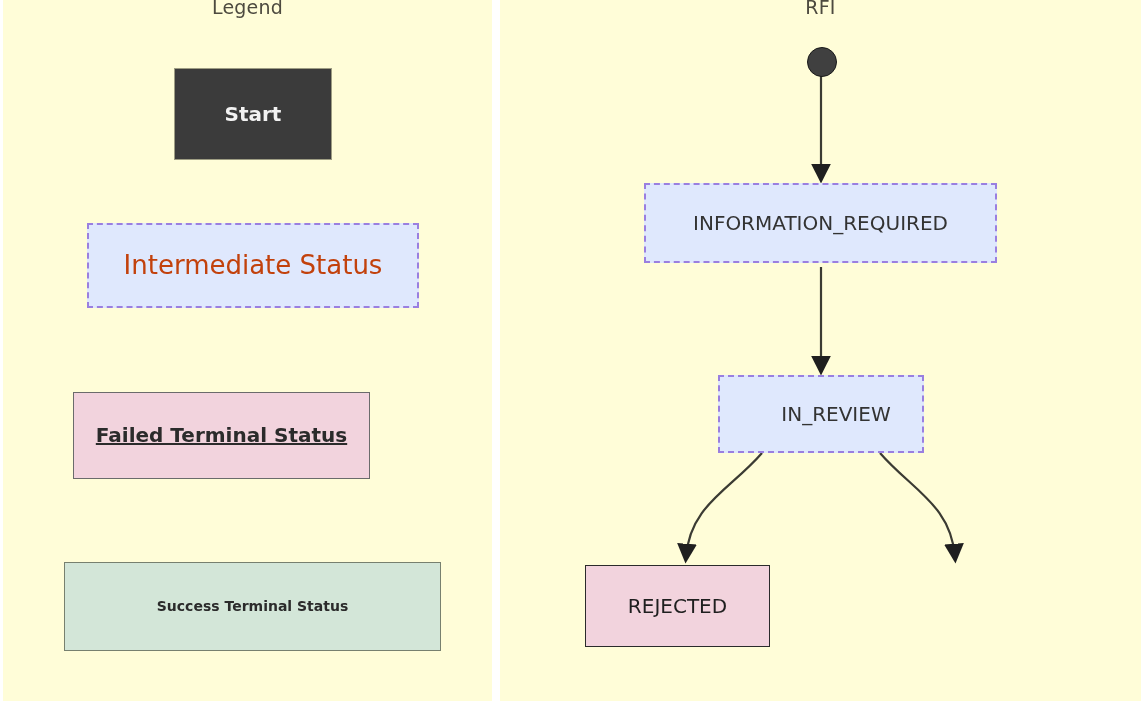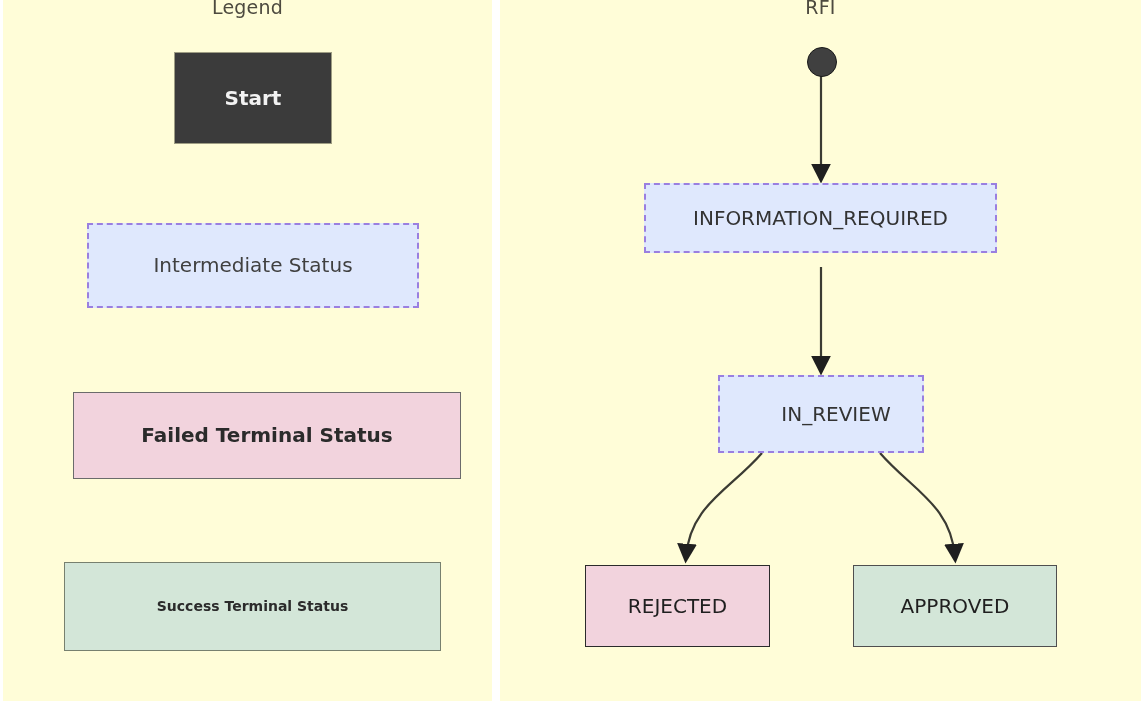--- a/index.html
+++ b/index.html
@@ -62,51 +62,52 @@
     text-align: center;
     line-height: 1.15;
   }
 
   .node-start {
     background: #3b3b3b;
     border: 1.5px solid #9e9d83;
     color: #f2f2f2;
     font-weight: bold;
     font-size: 20px;
+    margin-top: 16px;
   }
   .node-intermediate {
     background: #dfe8fd;
     border: 2px dashed #9a7fe0;
-    color: #404040;
-    font-size: 20px;
+    color: #c2410c;
+    font-size: 26px;
   }
   .node-failed {
     background: #f2d3dd;
     border: 1.5px solid #6b6b6b;
     color: #2b2b2b;
     font-size: 20px;
     font-weight: bold;
   }
   .node-success {
     background: #d3e6d8;
     border: 1.5px solid #77806f;
     color: #2b2b2b;
     font-size: 14px;
     font-weight: bold;
   }
 
   
   #legend-start     { left: 171px; top: 52px;  width: 158px; height: 92px; }
   #legend-intermediate { left: 84px;  top: 223px; width: 332px; height: 85px; }
-  #legend-failed    { left: 70px;  top: 392px; width: 388px; height: 87px; }
+  #legend-failed    { left: 70px;  top: 392px; width: 297px; height: 87px; text-decoration: underline; }
   #legend-success   { left: 61px;  top: 562px; width: 377px; height: 89px; }
 
   
   #node-information-required {
-    left: 644px; top: 183px; width: 353px; height: 70px;
+    left: 644px; top: 183px; width: 353px; height: 80px;
     background: #dfe8fd;
     border: 2px dashed #9a7fe0;
     color: #333333;
     font-size: 20px;
   }
   #node-in-review {
     left: 718px; top: 375px; width: 206px; height: 78px;
     background: #dfe8fd;
     border: 2px dashed #9a7fe0;
     color: #333333;
@@ -201,17 +202,14 @@
   </div>
 
   <div class="node" id="node-in-review">
     <span>IN_REVIEW</span>
   </div>
 
   <div class="node" id="node-rejected">
     <span>REJECTED</span>
   </div>
 
-  <div class="node" id="node-approved">
-    <span>APPROVED</span>
-  </div>
 
 </div>
 
 </body></html>

